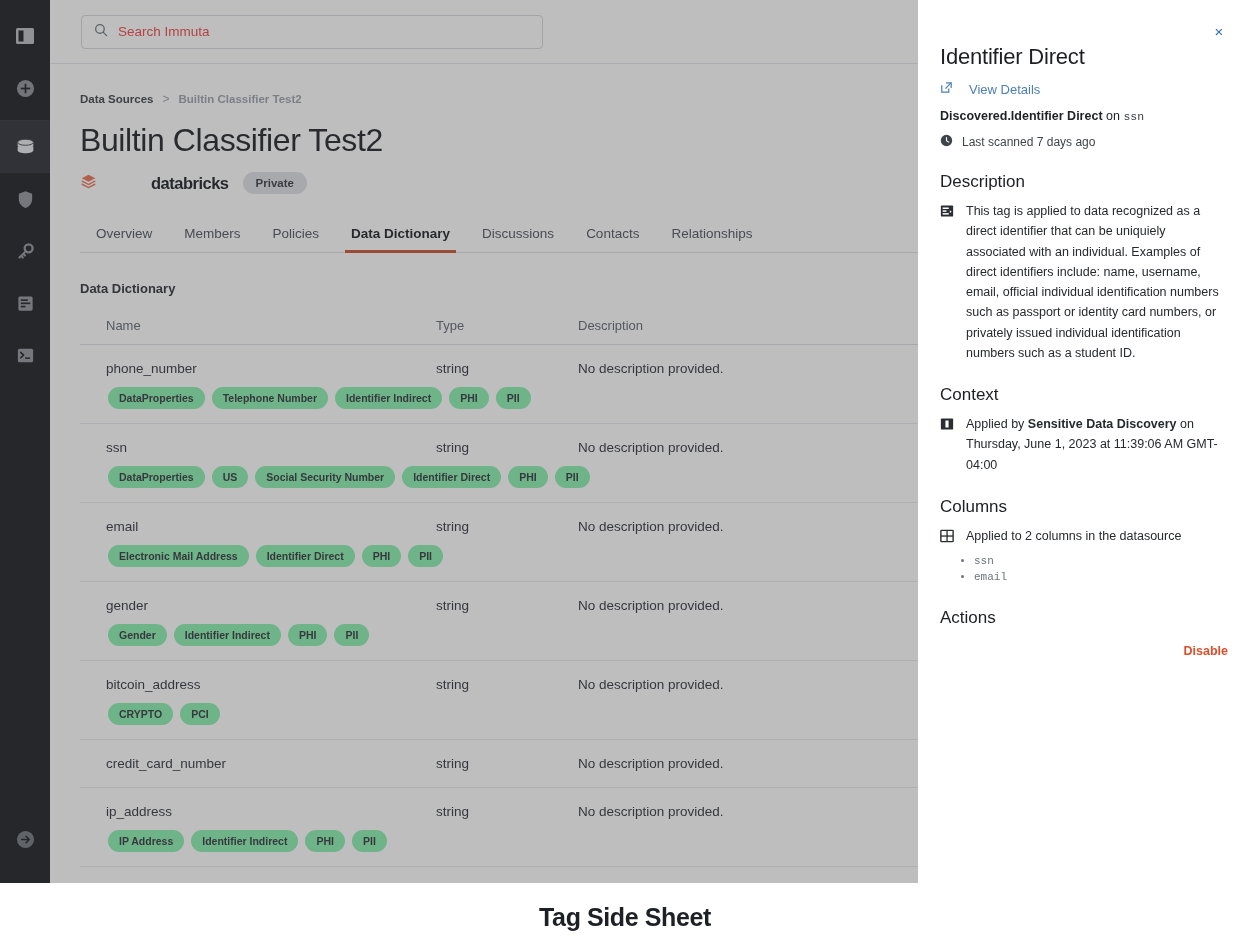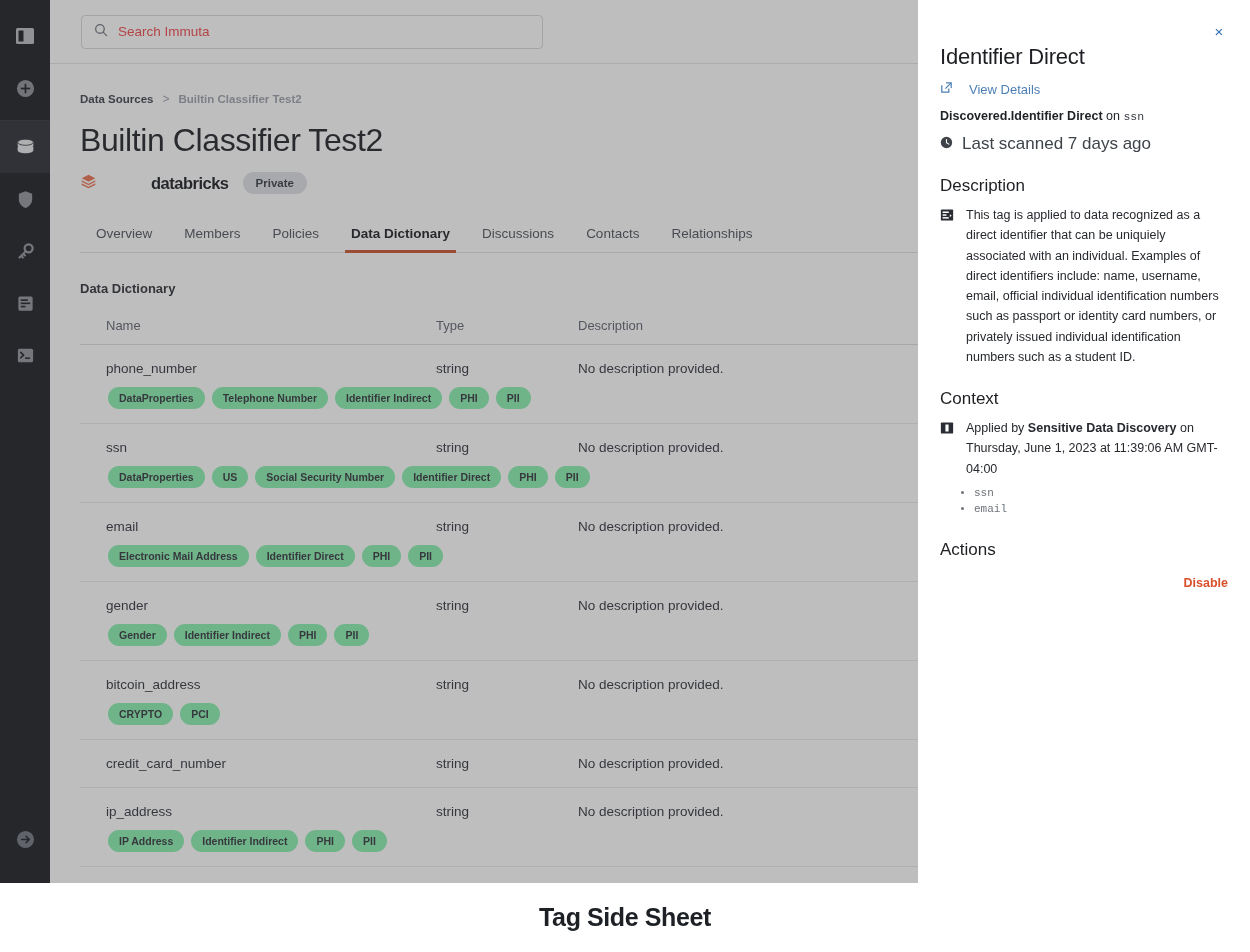--- a/index.html
+++ b/index.html
@@ -124,21 +124,21 @@
     padding-top: 44px; font-size: 22px; font-weight: 400; color: #1d1f23; letter-spacing: -0.2px;
   }
   .view-details {
     margin-top: 11px; display: flex; align-items: center; gap: 16px;
     color: #4c7fb5; font-size: 13px; cursor: pointer;
   }
   .tag-path { margin-top: 12px; font-size: 12.5px; color: #1f2226; }
   .tag-path b { font-weight: bold; }
   .tag-path .mono { font-family: "Liberation Mono", monospace; font-size: 11.5px; color: #3c4047; }
 
-  .scanned { margin-top: 11px; display: flex; align-items: center; gap: 9px; font-size: 17px; color: #3f444b; }
+  .scanned { margin-top: 11px; display: flex; align-items: center; gap: 9px; font-size: 12px; color: #3f444b; }
 
   .sec-h { margin-top: 22px; font-size: 17px; font-weight: 400; color: #1d1f23; }
 
   .bullet { margin-top: 9px; display: flex; gap: 12px; }
   .bullet .ico { flex: 0 0 14px; padding-top: 3px; }
   .bullet .txt { font-size: 12.5px; line-height: 1.62; color: #26292e; }
   .bullet .txt b { font-weight: bold; }
 
   .col-list { margin: 6px 0 0 34px; list-style: disc; color: #7b8087; }
   .col-list li { font-size: 11px; font-family: "Liberation Mono", monospace; color: #6e747b; line-height: 1.5; }
@@ -447,20 +447,31 @@
           <svg width="14" height="14" viewBox="0 0 16 16">
               <rect x="1" y="1.6" width="14" height="12.8" rx="1" fill="#2a2d33"></rect>
               <rect x="6.2" y="4" width="3.6" height="8" fill="#fff"></rect>
             </svg>
         </span>
         <div class="txt">
           <span>Applied by </span><b>Sensitive Data Discovery</b><span> on Thursday, June 1, 2023 at 11:39:06 AM GMT-04:00</span>
         </div>
       </div>
 
+      <div class="sec-h">Columns</div>
+      <div class="bullet">
+        <span class="ico">
+          <svg width="14" height="14" viewBox="0 0 16 16">
+              <rect x="1" y="1.6" width="14" height="12.8" rx="0.8" fill="none" stroke="#2a2d33" stroke-width="1.6"></rect>
+              <rect x="7.3" y="1.6" width="1.5" height="12.8" fill="#2a2d33"></rect>
+              <rect x="1" y="7.3" width="14" height="1.5" fill="#2a2d33"></rect>
+            </svg>
+        </span>
+        <div class="txt">Applied to 2 columns in the datasource</div>
+      </div>
       <ul class="col-list" id="col-list">
           <li>ssn</li>
           <li>email</li>
         </ul>
 
       <div class="sec-h">Actions</div>
       <div class="disable-btn">Disable</div>
 
     </div>
   </div>

